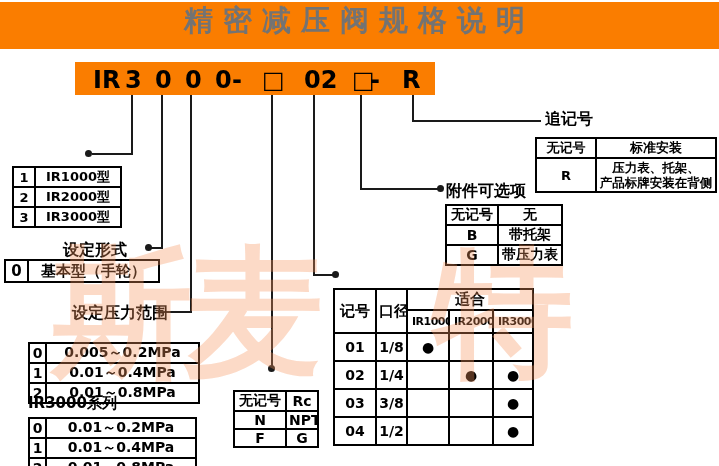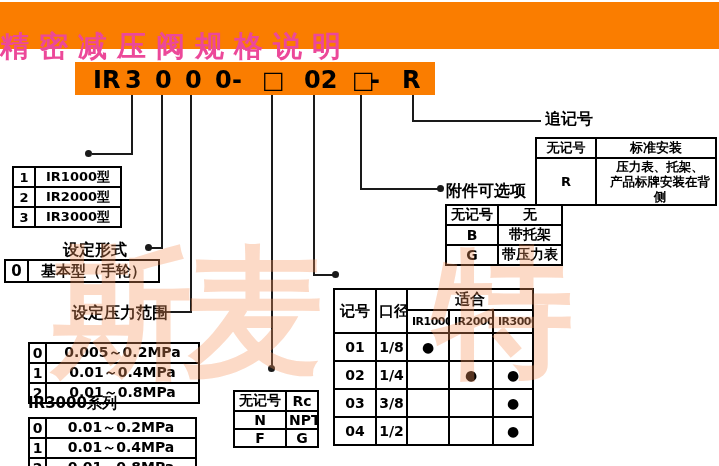--- a/index.html
+++ b/index.html
@@ -4,22 +4,22 @@
 <style>
   * { margin:0; padding:0; box-sizing:border-box; }
   body { background:#fff; font-family:"DejaVu Sans", sans-serif; }
   #stage {
     position:relative; width:719px; height:466px; background:#ffffff;
     overflow:hidden; font-family:"DejaVu Sans", sans-serif;
   }
   
   .banner { position:absolute; left:0; top:2px; width:719px; height:47px; background:#fa7d00; }
   .banner-title {
-    position:absolute; left:0; top:27px; width:719px; text-align:left;
-    color:#ec4899; font-size:29px; font-weight:bold; letter-spacing:10px;
+    position:absolute; left:0; top:1px; width:719px; text-align:center;
+    color:#737373; font-size:29px; font-weight:bold; letter-spacing:10px;
   }
   
   .model-bar { position:absolute; left:75px; top:62px; width:360px; height:33px; background:#fa7d00; }
   .model-seg { position:absolute; top:66px; font-size:24px; font-weight:bold; color:#000; }
   
   .ln { position:absolute; background:#1a1a1a; }
   .dot { position:absolute; width:7px; height:7px; background:#1a1a1a; border-radius:50%; }
   
   .lbl { position:absolute; font-weight:bold; color:#000; font-size:16px; white-space:nowrap; }
   
@@ -40,21 +40,21 @@
   .t-thr td{ height:16px; }
   .t-port  { left:333px; top:288px; width:199px; font-size:14px; }
   .t-port td { height:28px; }
   .t-port .hdr1 td { height:21px; font-size:15px; }
   .t-port .hdr2 td { height:18px; font-size:11px; letter-spacing:-0.5px; padding:4px; }
   .t-acc   { left:445px; top:204px; width:118px; font-size:14px; }
   .t-acc td{ height:16px; }
   .t-suf   { left:535px; top:137px; width:182px; font-size:13px; }
   .t-suf .r1 td { height:17px; }
   .t-suf .r2 td { height:34px; }
-  .t-suf .two-line { font-size:12.5px; line-height:15px; white-space:normal;padding-left:10px; }
+  .t-suf .two-line { font-size:12.5px; line-height:15px; white-space:normal; }
   .grp-head { position:absolute; font-weight:bold; font-size:15px; color:#000; white-space:nowrap; }
   
   .wm {
     position:absolute; font-size:140px; font-weight:bold;
     color:rgba(246,150,95,0.35); z-index:6; pointer-events:none; line-height:1;
   }
 </style>
 </head>
 <body>
 

